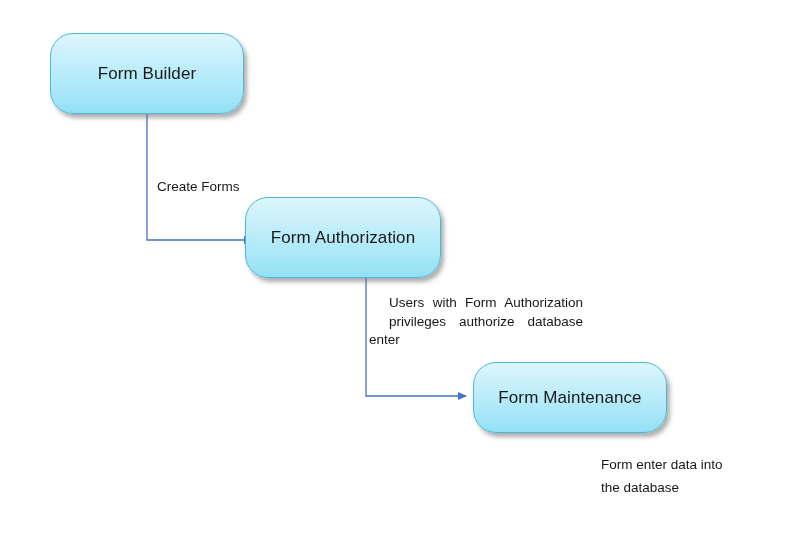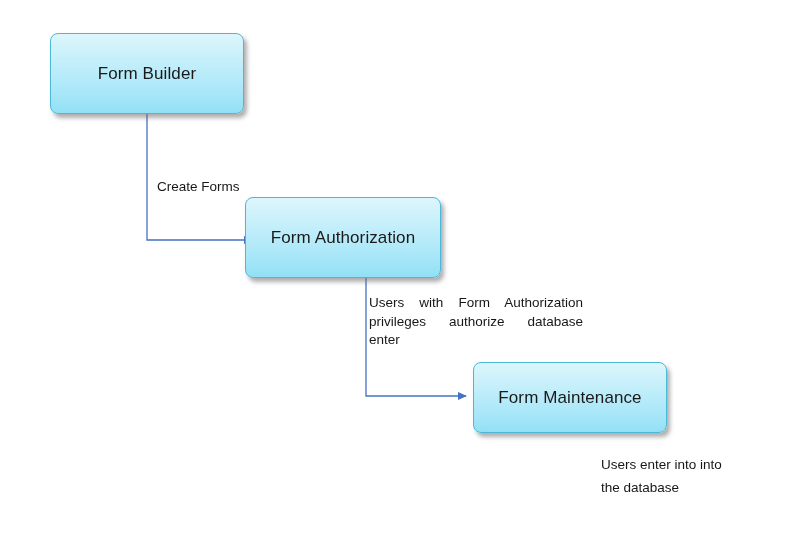--- a/index.html
+++ b/index.html
@@ -27,21 +27,21 @@
     width: 790px;
     height: 536px;
     pointer-events: none;
   }
 
   
   .node {
     position: absolute;
     box-sizing: border-box;
     border: 1px solid #4bb8d8;
-    border-radius: 8px;
+    border-radius: 23px;
     background: linear-gradient(to bottom, #ddf6fc 0%, #c9f0fb 28%, #a5e6f8 78%, #92e0f6 100%);
     box-shadow: 3px 4px 4px rgba(110,110,110,0.55);
     display: flex;
     align-items: center;
     justify-content: center;
     color: #1a1a1a;
     font-size: 17px;
     font-weight: 400;
     letter-spacing: 0.1px;
     white-space: nowrap;
@@ -84,20 +84,21 @@
     top: 294px;
     width: 214px;
     text-align: justify;
     text-align-last: left;
     line-height: 18.5px;
   }
   #label-authorize .just-line {
     display: block;
     text-align: justify;
     text-align-last: justify;
+    margin-left: 20px;
   }
   #label-enter-data {
     left: 601px;
     top: 453px;
     width: 190px;
     line-height: 23px;
     font-size: 13.5px;
   }
 </style>
 </head>
@@ -133,17 +134,17 @@
     <span>Create Forms</span>
   </div>
 
   <div class="edge-label" id="label-authorize">
     <span class="just-line">Users with Form Authorization</span>
     <span class="just-line">privileges authorize database</span>
     <span>enter</span>
   </div>
 
   <div class="edge-label" id="label-enter-data">
-    <div>Users enter into into</div>
+    <div>Form enter data into</div>
     <div>the database</div>
   </div>
 
 </div>
 
 </body></html>

